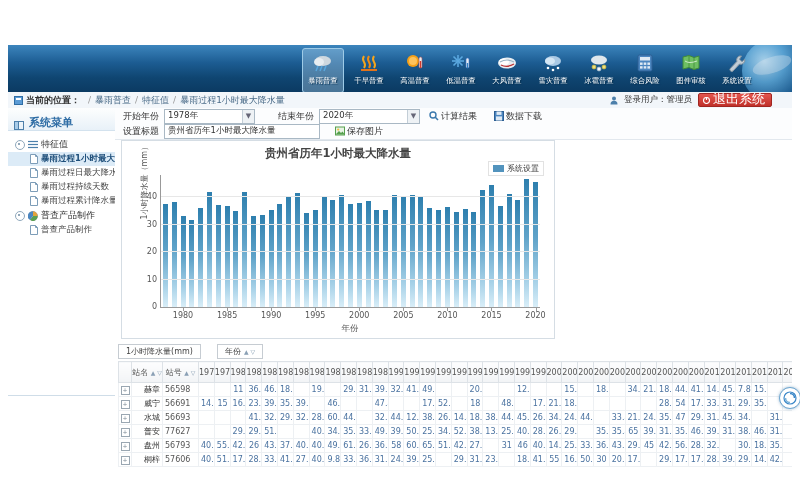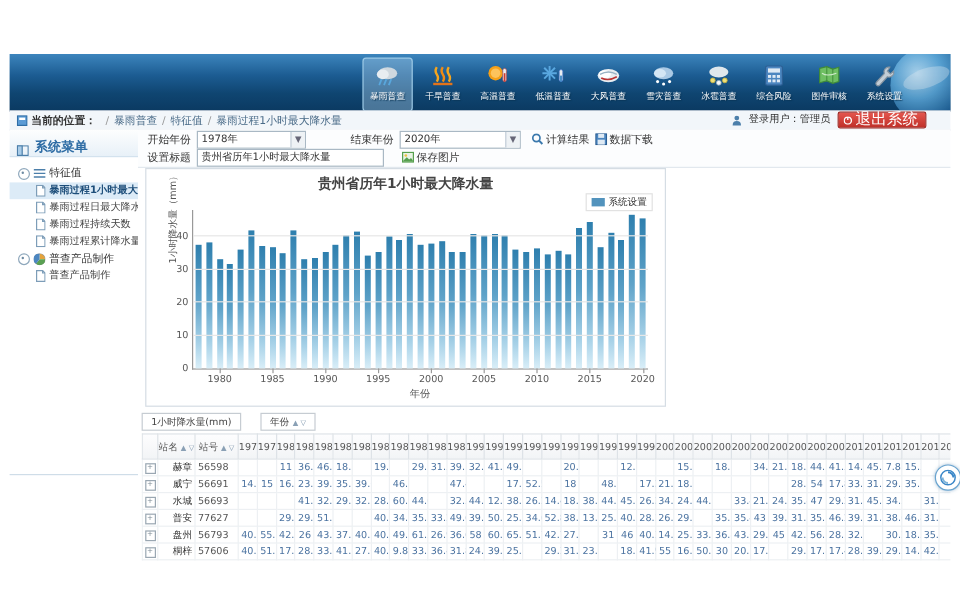--- a/index.html
+++ b/index.html
@@ -333,33 +333,33 @@
 
   <div class="main">
 
     <div class="toolbar">
       <div class="tb-row" style="top:1px;">
         <span>开始年份</span>
         <span class="sel-box">
           <span>1978年</span>
           <span class="arr">▼</span>
         </span>
-        <span style="margin-left:32px">结束年份</span>
+        <span style="margin-left:18px">结束年份</span>
         <span class="sel-box" style="width:96px">
           <span>2020年</span>
           <span class="arr">▼</span>
         </span>
         <span class="link-btn" style="margin-left:4px">
           <svg width="10" height="10" viewBox="0 0 10 10">
               <circle cx="4" cy="4" r="3" fill="none" stroke="#3b79ad" stroke-width="1.4"></circle>
               <line x1="6.3" y1="6.3" x2="9" y2="9" stroke="#3b79ad" stroke-width="1.6"></line>
             </svg>
           <span>计算结果</span>
         </span>
-        <span class="link-btn" style="margin-left:0">
+        <span class="link-btn" style="margin-left:12px">
           <svg width="10" height="10" viewBox="0 0 10 10">
               <rect x="0.5" y="0.5" width="9" height="9" fill="#4c86c0" stroke="#2d5f93"></rect>
               <rect x="2.5" y="0.5" width="5" height="3.4" fill="#dfeaf4"></rect>
               <rect x="2" y="5.4" width="6" height="4.1" fill="#dfeaf4"></rect>
             </svg>
           <span>数据下载</span>
         </span>
       </div>
       <div class="tb-row" style="top:16px;">
         <span>设置标题</span>
@@ -793,21 +793,21 @@
               <td>38.9</td>
               <td>13.2</td>
               <td>25.9</td>
               <td>40.8</td>
               <td>28.1</td>
               <td>26.3</td>
               <td>29.3</td>
               <td></td>
               <td>35.7</td>
               <td>35.4</td>
-              <td>43</td>
+              <td>65</td>
               <td>39.1</td>
               <td>31.8</td>
               <td>35.5</td>
               <td>46.2</td>
               <td>39.1</td>
               <td>31.5</td>
               <td>38.6</td>
               <td>46.8</td>
               <td>31.1</td>
               <td></td>

